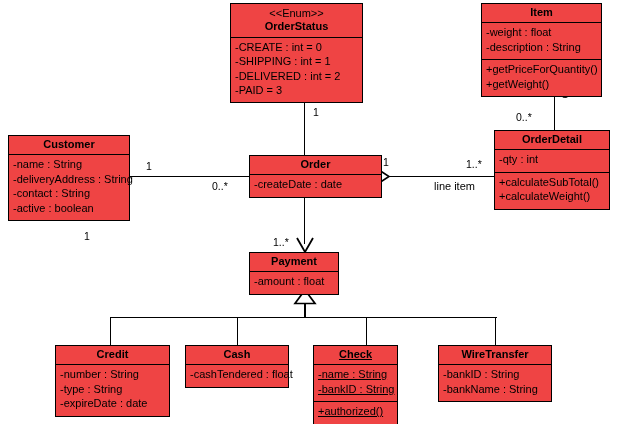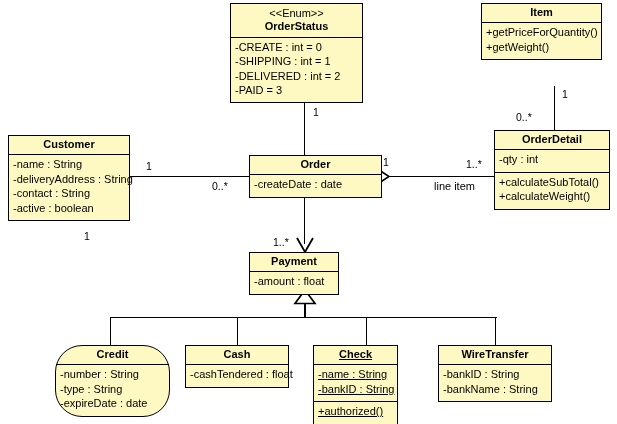--- a/index.html
+++ b/index.html
@@ -14,21 +14,21 @@
     height: 424px;
     background: #ffffff;
     font-family: "Liberation Sans", sans-serif;
     overflow: hidden;
   }
   
   .uml-class {
     position: absolute;
     box-sizing: border-box;
     border: 1.6px solid #000000;
-    background: #fef9c3;
+    background: #ef4444;
     font-size: 11px;
     color: #000000;
     line-height: 1.22;
   }
   .uml-header {
     box-sizing: border-box;
     text-align: center;
     font-weight: bold;
     padding: 2px 4px 3px 4px;
   }
@@ -145,20 +145,24 @@
       <span class="member">-DELIVERED : int = 2</span>
       <span class="member">-PAID = 3</span>
     </div>
   </div>
 
   <div class="uml-class" style="left:481px; top:3px; width:121px;">
     <div class="uml-header">
       <span>Item</span>
     </div>
     <div class="uml-compartment">
+      <span class="member">-weight : float</span>
+      <span class="member">-description : String</span>
+    </div>
+    <div class="uml-compartment">
       <span class="member">+getPriceForQuantity()</span>
       <span class="member">+getWeight()</span>
     </div>
   </div>
 
   <div class="uml-class" style="left:8px; top:135px; width:122px;">
     <div class="uml-header">
       <span>Customer</span>
     </div>
     <div class="uml-compartment">
@@ -193,21 +197,21 @@
 
   <div class="uml-class" style="left:249px; top:252px; width:90px;">
     <div class="uml-header">
       <span>Payment</span>
     </div>
     <div class="uml-compartment">
       <span class="member">-amount : float</span>
     </div>
   </div>
 
-  <div class="uml-class" style="left:55px; top:345px; width:115px;border-radius:27px;">
+  <div class="uml-class" style="left:55px; top:345px; width:115px;">
     <div class="uml-header">
       <span>Credit</span>
     </div>
     <div class="uml-compartment">
       <span class="member">-number : String</span>
       <span class="member">-type : String</span>
       <span class="member">-expireDate : date</span>
     </div>
   </div>
 

